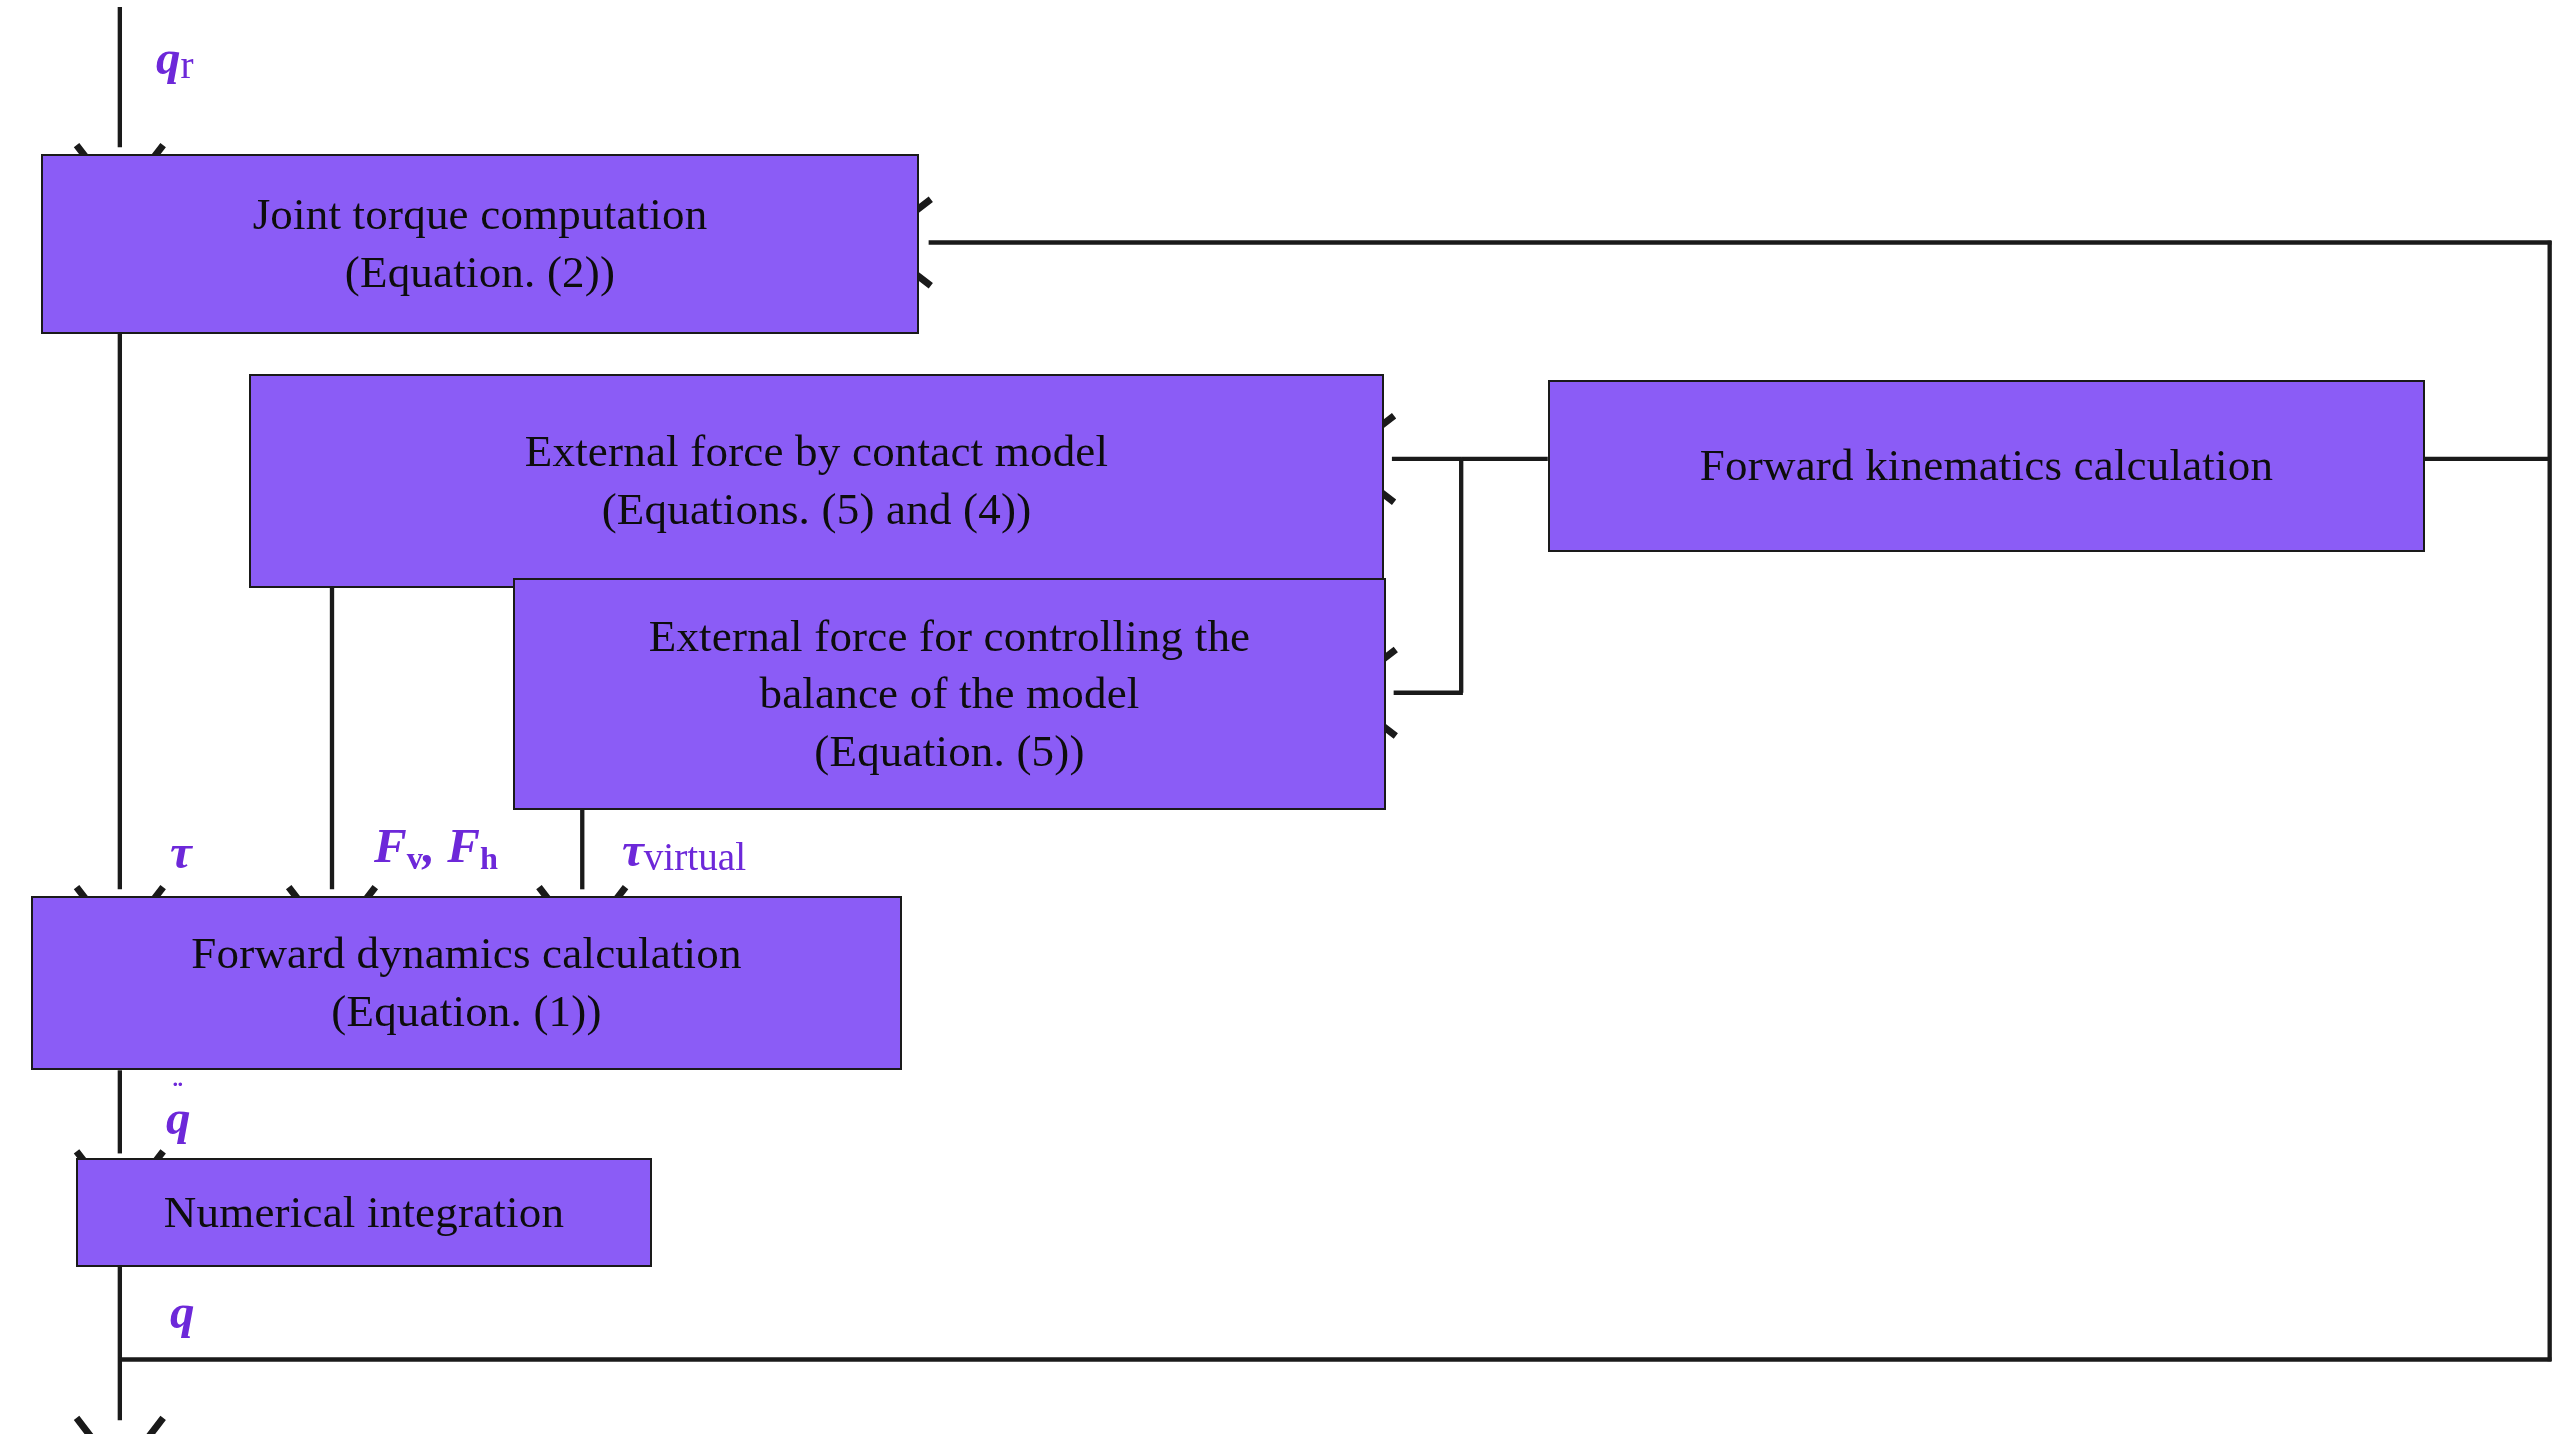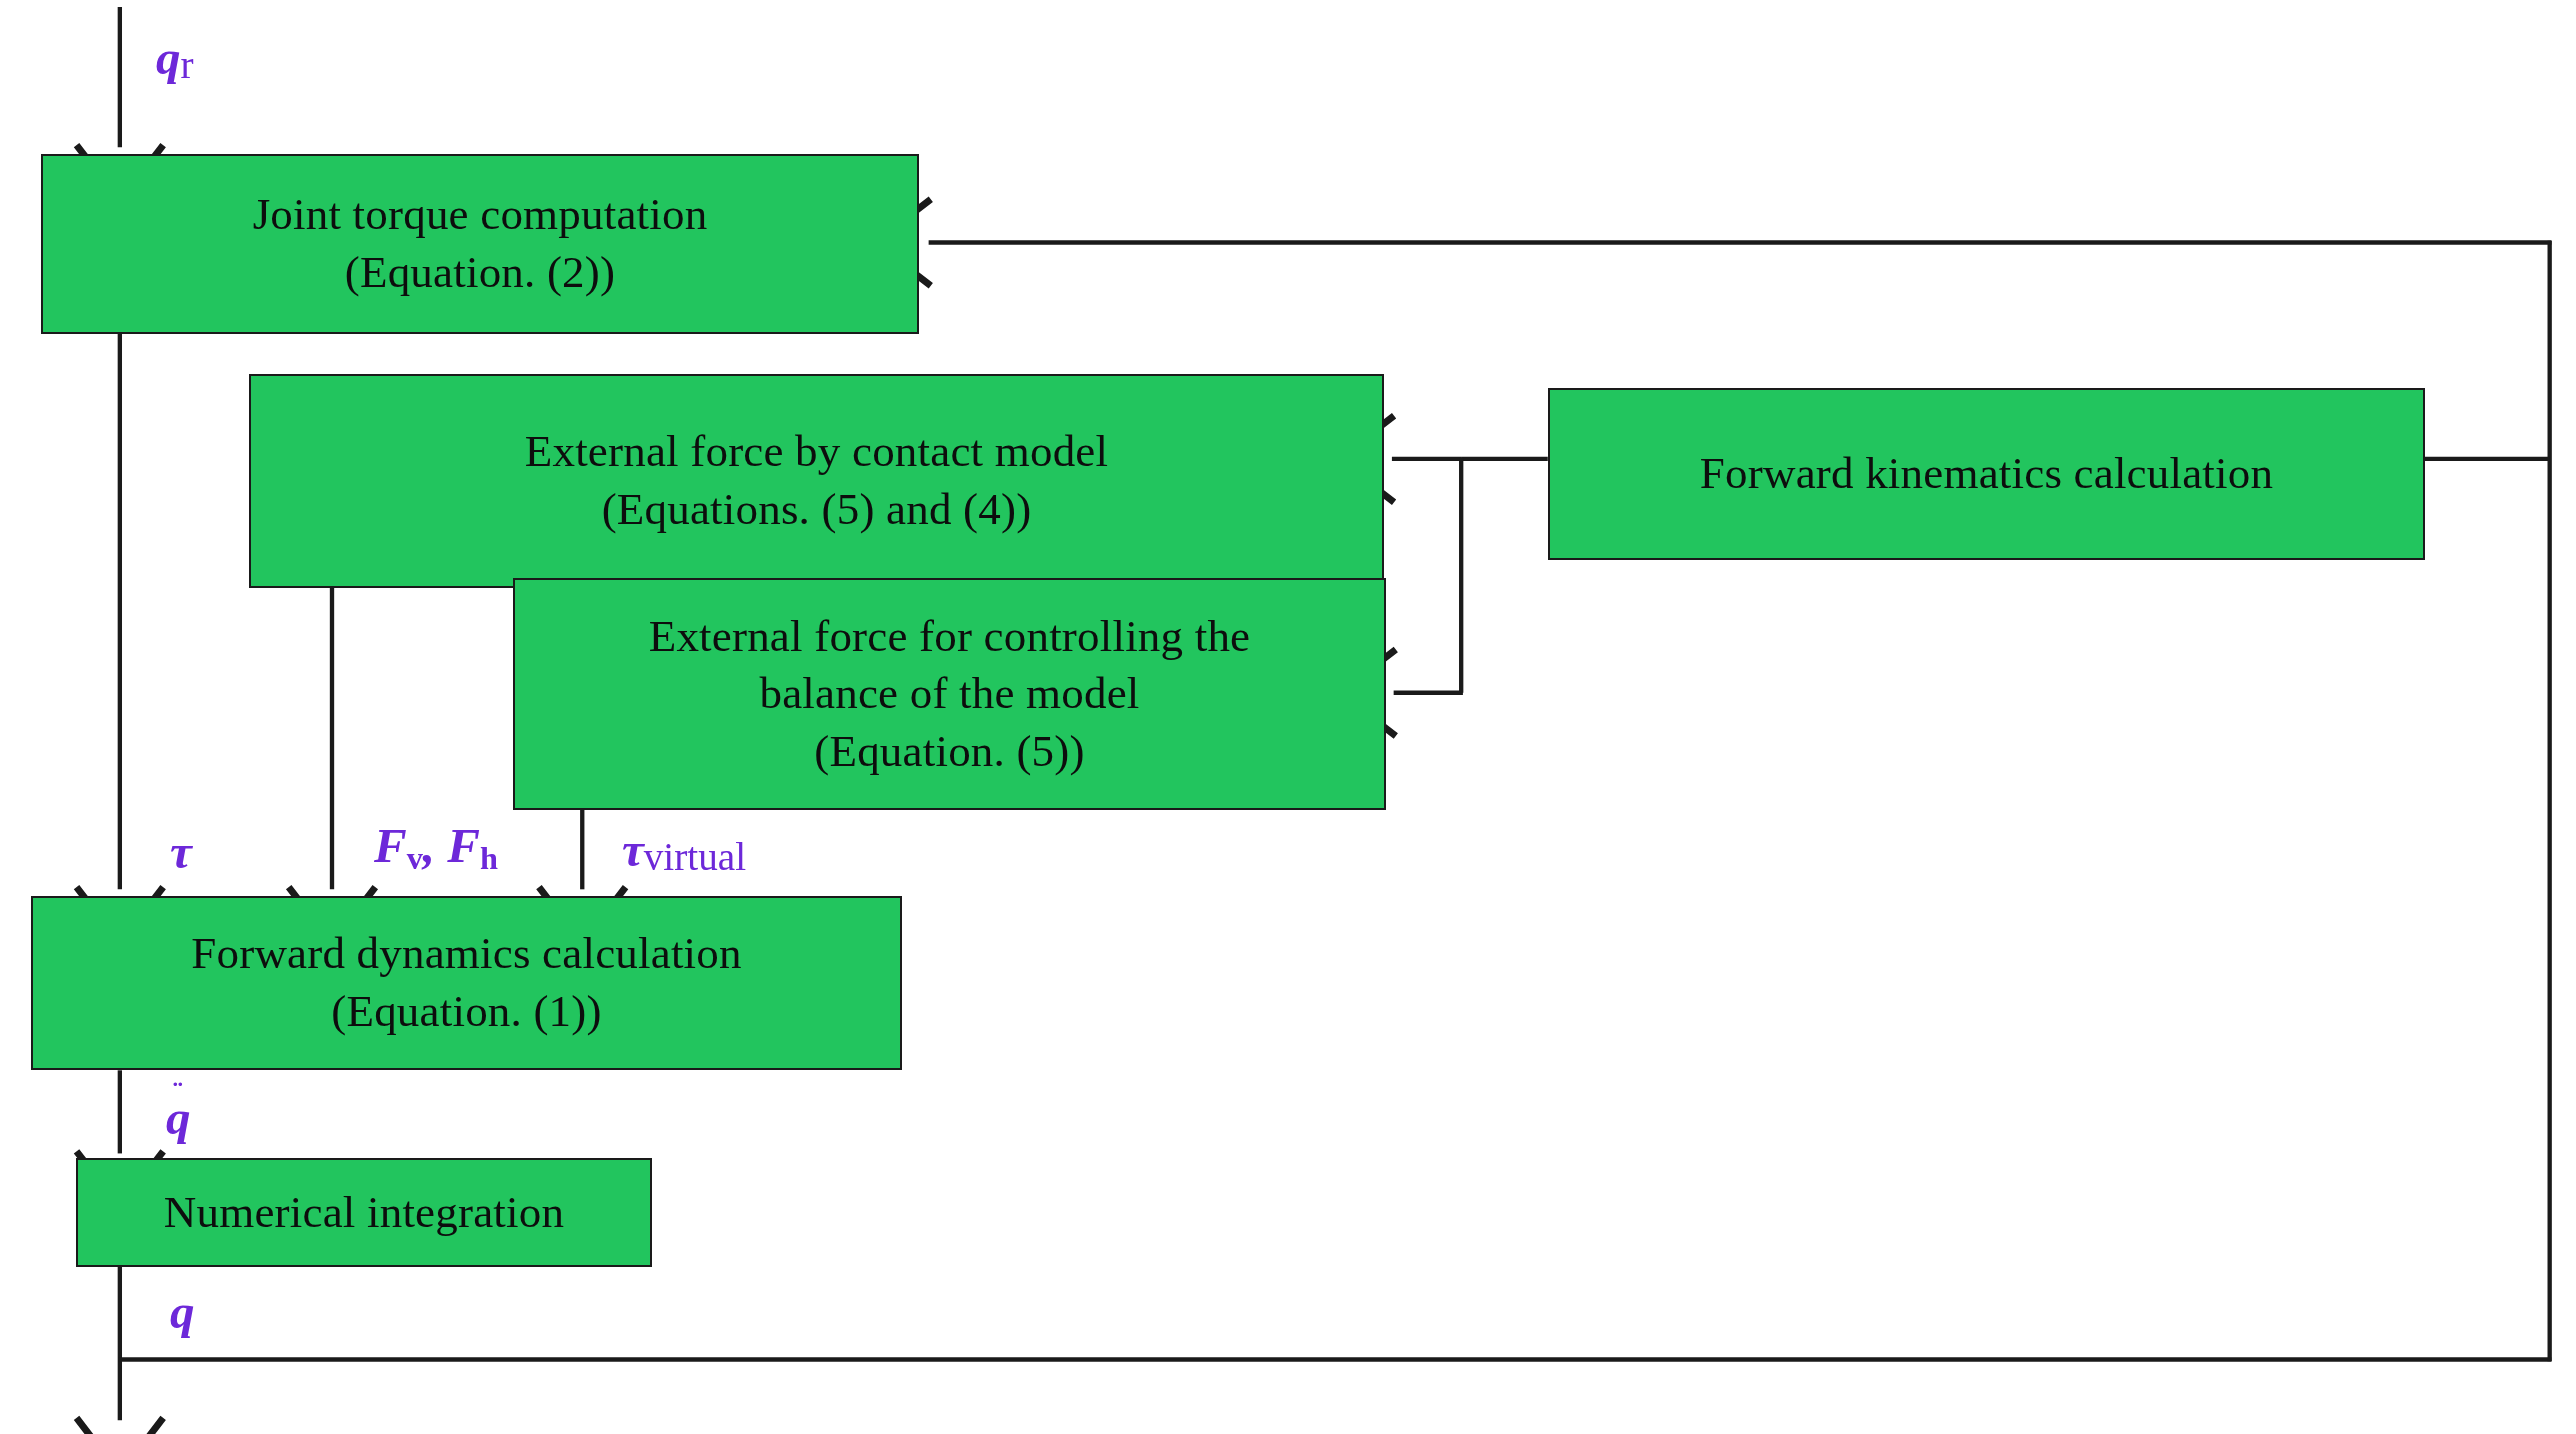--- a/index.html
+++ b/index.html
@@ -23,21 +23,21 @@
     left: 0;
     top: 0;
     width: 2576px;
     height: 1434px;
     pointer-events: none;
   }
   .box {
     position: absolute;
     box-sizing: border-box;
     border: 2.6px solid #1a1a1a;
-    background: #22c55e;
+    background: #8b5cf6;
     display: flex;
     flex-direction: column;
     align-items: center;
     justify-content: center;
     text-align: center;
     color: #0d0d0d;
     font-family: "Liberation Serif", "DejaVu Serif", serif;
     font-size: 45px;
     line-height: 1.28;
     letter-spacing: 0.2px;
@@ -145,21 +145,21 @@
     <span>External force by contact model</span>
     <span class="line2">(Equations. (5) and (4))</span>
   </div>
 
   <div class="box" style="left:513px; top:578px; width:873px; height:232px;">
     <span>External force for controlling the</span>
     <span class="line2">balance of the model</span>
     <span class="line2">(Equation. (5))</span>
   </div>
 
-  <div class="box" style="left:1548px; top:388px; width:877px; height:172px;justify-content:center;">
+  <div class="box" style="left:1548px; top:380px; width:877px; height:172px;justify-content:center;">
     <span>Forward kinematics calculation</span>
   </div>
 
   <div class="box" style="left:31px; top:896px; width:871px; height:174px;">
     <span>Forward dynamics calculation</span>
     <span class="line2">(Equation. (1))</span>
   </div>
 
   <div class="box" style="left:31px; top:1158px; width:576px; height:109px;margin-left:45px;">
     <span>Numerical integration</span>

